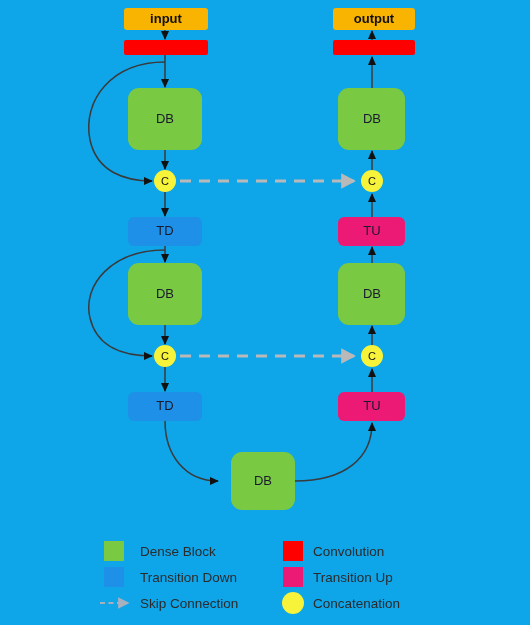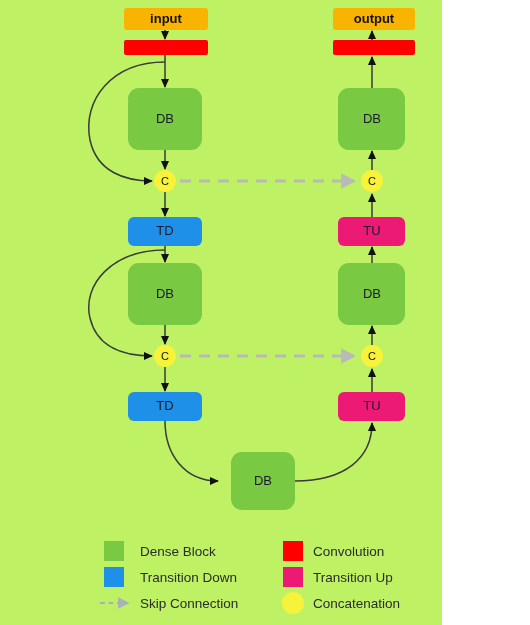--- a/index.html
+++ b/index.html
@@ -6,23 +6,23 @@
   html, body {
     margin: 0;
     padding: 0;
     background: #ffffff;
   }
   body {
     font-family: "Liberation Sans", sans-serif;
   }
   #diagram-root {
     position: relative;
-    width: 442px;
+    width: 530px;
     height: 625px;
-    background: #bef264;
+    background: #0ea5e9;
     overflow: hidden;
   }
   svg#diagram-svg {
     display: block;
     width: 530px;
     height: 625px;
   }
   .node-label {
     font-family: "Liberation Sans", sans-serif;
     font-size: 13px;

